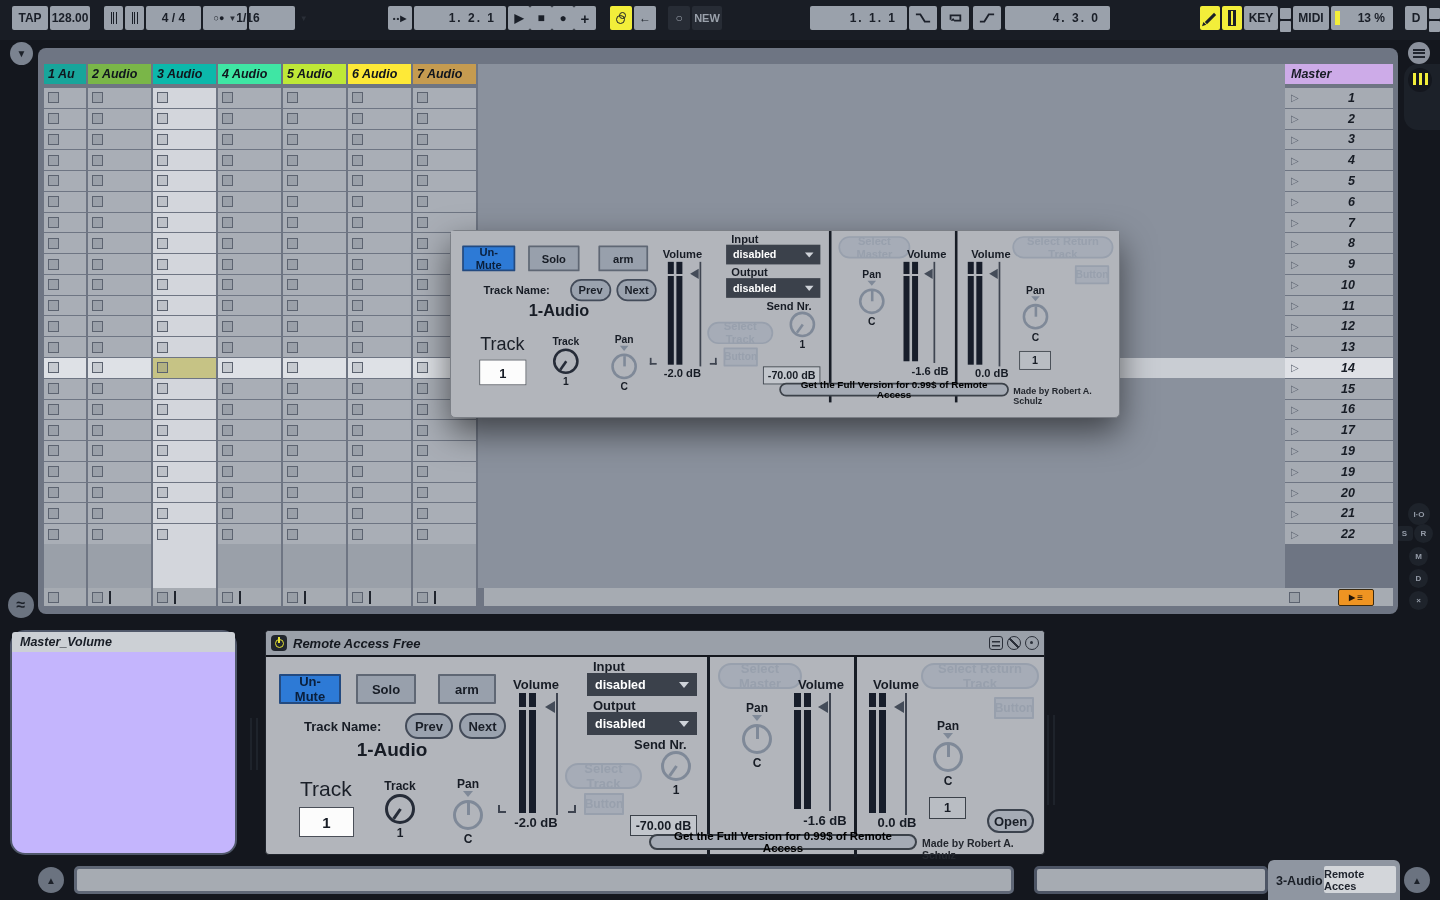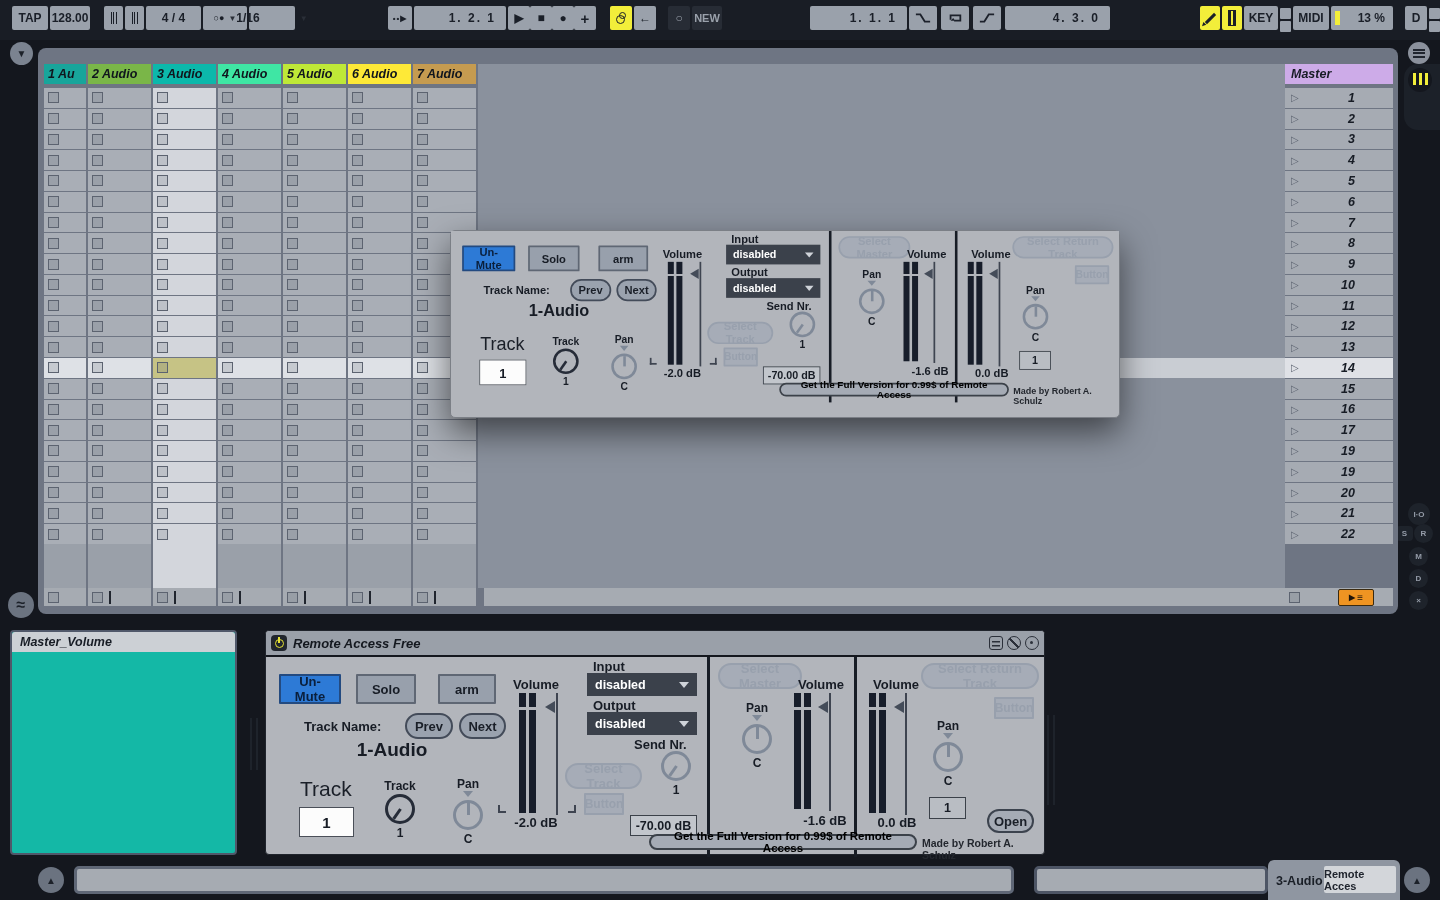--- a/index.html
+++ b/index.html
@@ -111,21 +111,21 @@
   .c-retbox{position:absolute;left:663px;top:140px;width:37px;height:22px;background:#b9bdc3;border:1.5px solid #3b4149;
         display:flex;align-items:center;justify-content:center;font-weight:bold;font-size:12.5px;box-sizing:border-box;}
   .c-open{left:721px;top:152px;width:47px;height:24px;border-radius:12px;background:#a5abb5;border-color:#3c434e;color:#1a1f28;}
   .c-full{position:absolute;left:383px;top:177px;width:268px;height:16px;border-radius:9px;background:#a5abb5;
         border:2px solid #3b4149;display:flex;align-items:center;justify-content:center;font-weight:bold;font-size:11.5px;box-sizing:border-box;}
   .c-credit{position:absolute;left:656px;top:180px;width:124px;font-size:10.5px;color:#23272e;font-weight:bold;}
   .lmk{position:absolute;width:6px;height:6px;}
   .lmk.l{border-left:2px solid #3e4450;border-bottom:2px solid #3e4450;}
   .lmk.r{border-right:2px solid #3e4450;border-bottom:2px solid #3e4450;}
   
-  .clip-panel{position:absolute;left:10px;top:630px;width:227px;height:225px;background:#14b8a6;border-radius:4px;border:2px solid #50586a;box-sizing:border-box;}
+  .clip-panel{position:absolute;left:10px;top:630px;width:227px;height:225px;background:#c4b5fd;border-radius:15px;border:2px solid #50586a;box-sizing:border-box;}
   .clip-panel .ph{height:20px;background:#ccd0d5;border-radius:3px 3px 0 0;display:flex;align-items:center;padding-left:8px;
         font-weight:bold;font-style:italic;font-size:12.5px;}
   .device{position:absolute;left:265px;top:630px;width:780px;height:225px;background:#b2b5bb;border-radius:4px;border:1px solid #20242c;box-sizing:border-box;}
   .device .dh{position:relative;height:24px;background:#9aa0a9;border-bottom:2px solid #14171e;border-radius:3px 3px 0 0;
         display:flex;align-items:center;font-weight:bold;font-style:italic;font-size:13px;color:#14181f;}
   .dact{position:relative;width:16px;height:16px;background:#20252d;border-radius:4px;margin:0 6px 0 5px;}
   .dact i{position:absolute;left:3.5px;top:3.5px;width:9px;height:9px;border:1.5px solid #e6e233;border-radius:50%;box-sizing:border-box;}
   .dact b{position:absolute;left:7px;top:2px;width:2px;height:6px;background:#e6e233;}
   .dico{position:absolute;top:5px;width:14px;height:14px;box-sizing:border-box;}
   .dico.sqi{border:1.5px solid #2b303a;border-radius:3px;background:linear-gradient(#2b303a 0 0) 50% 4px/8px 1.5px no-repeat,linear-gradient(#2b303a 0 0) 50% 8px/8px 1.5px no-repeat;}

